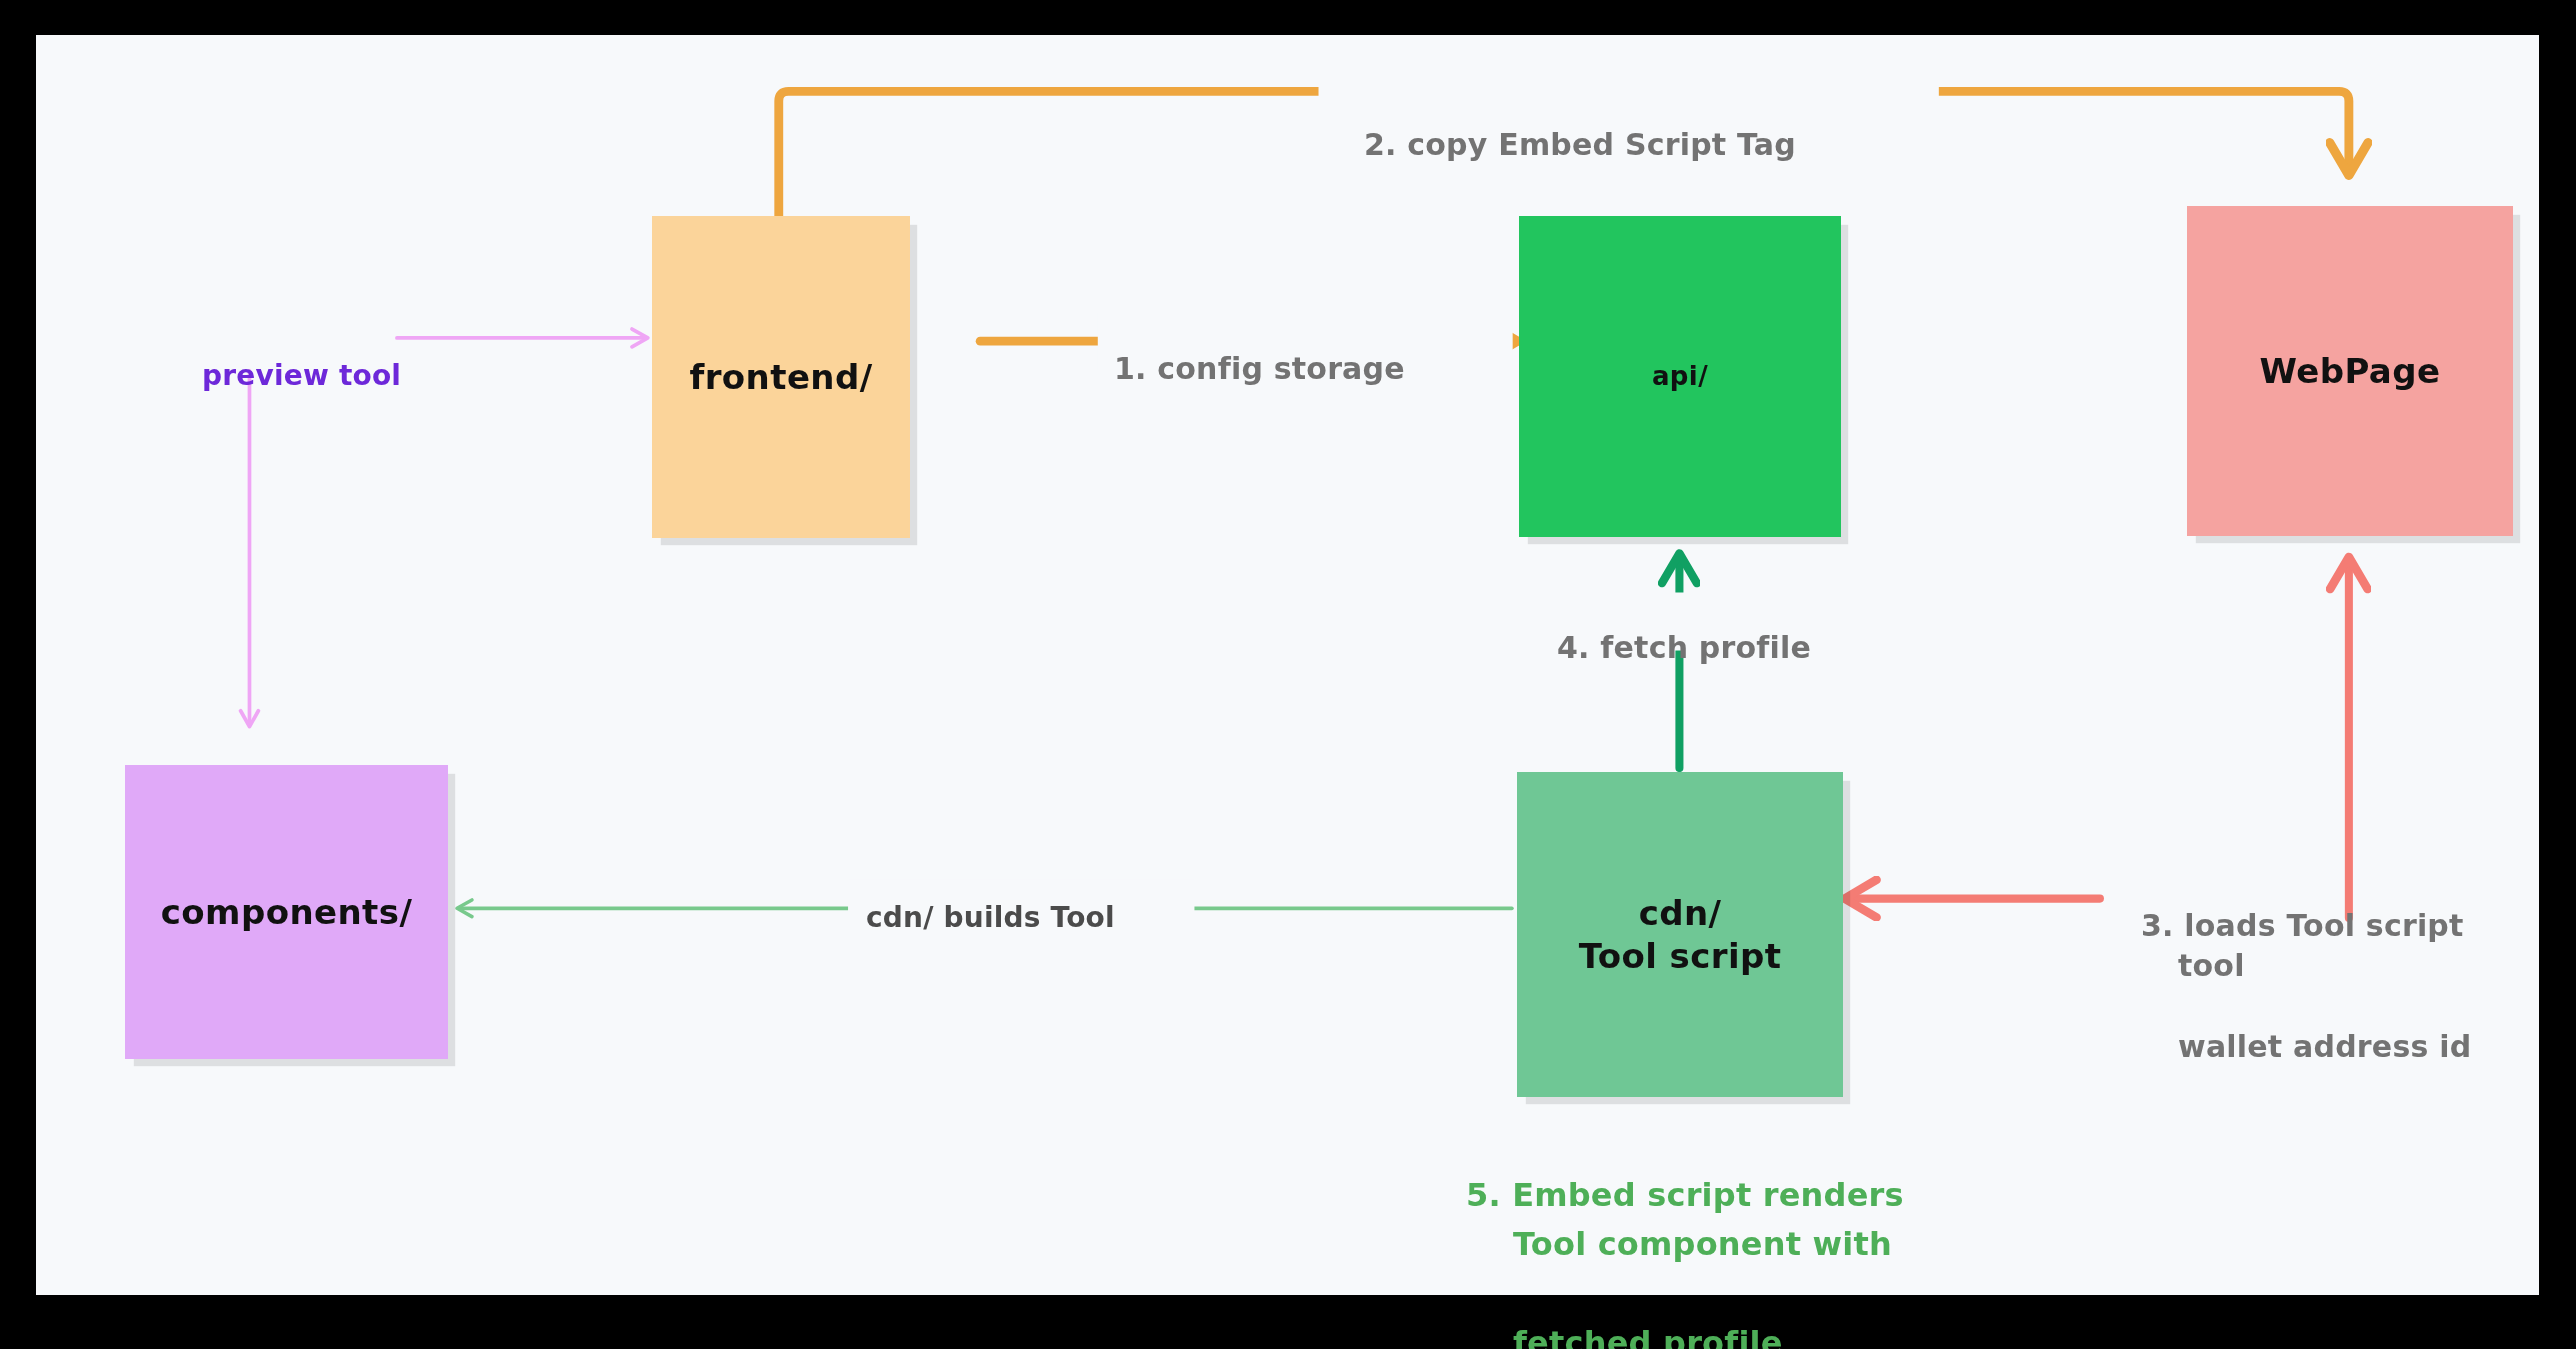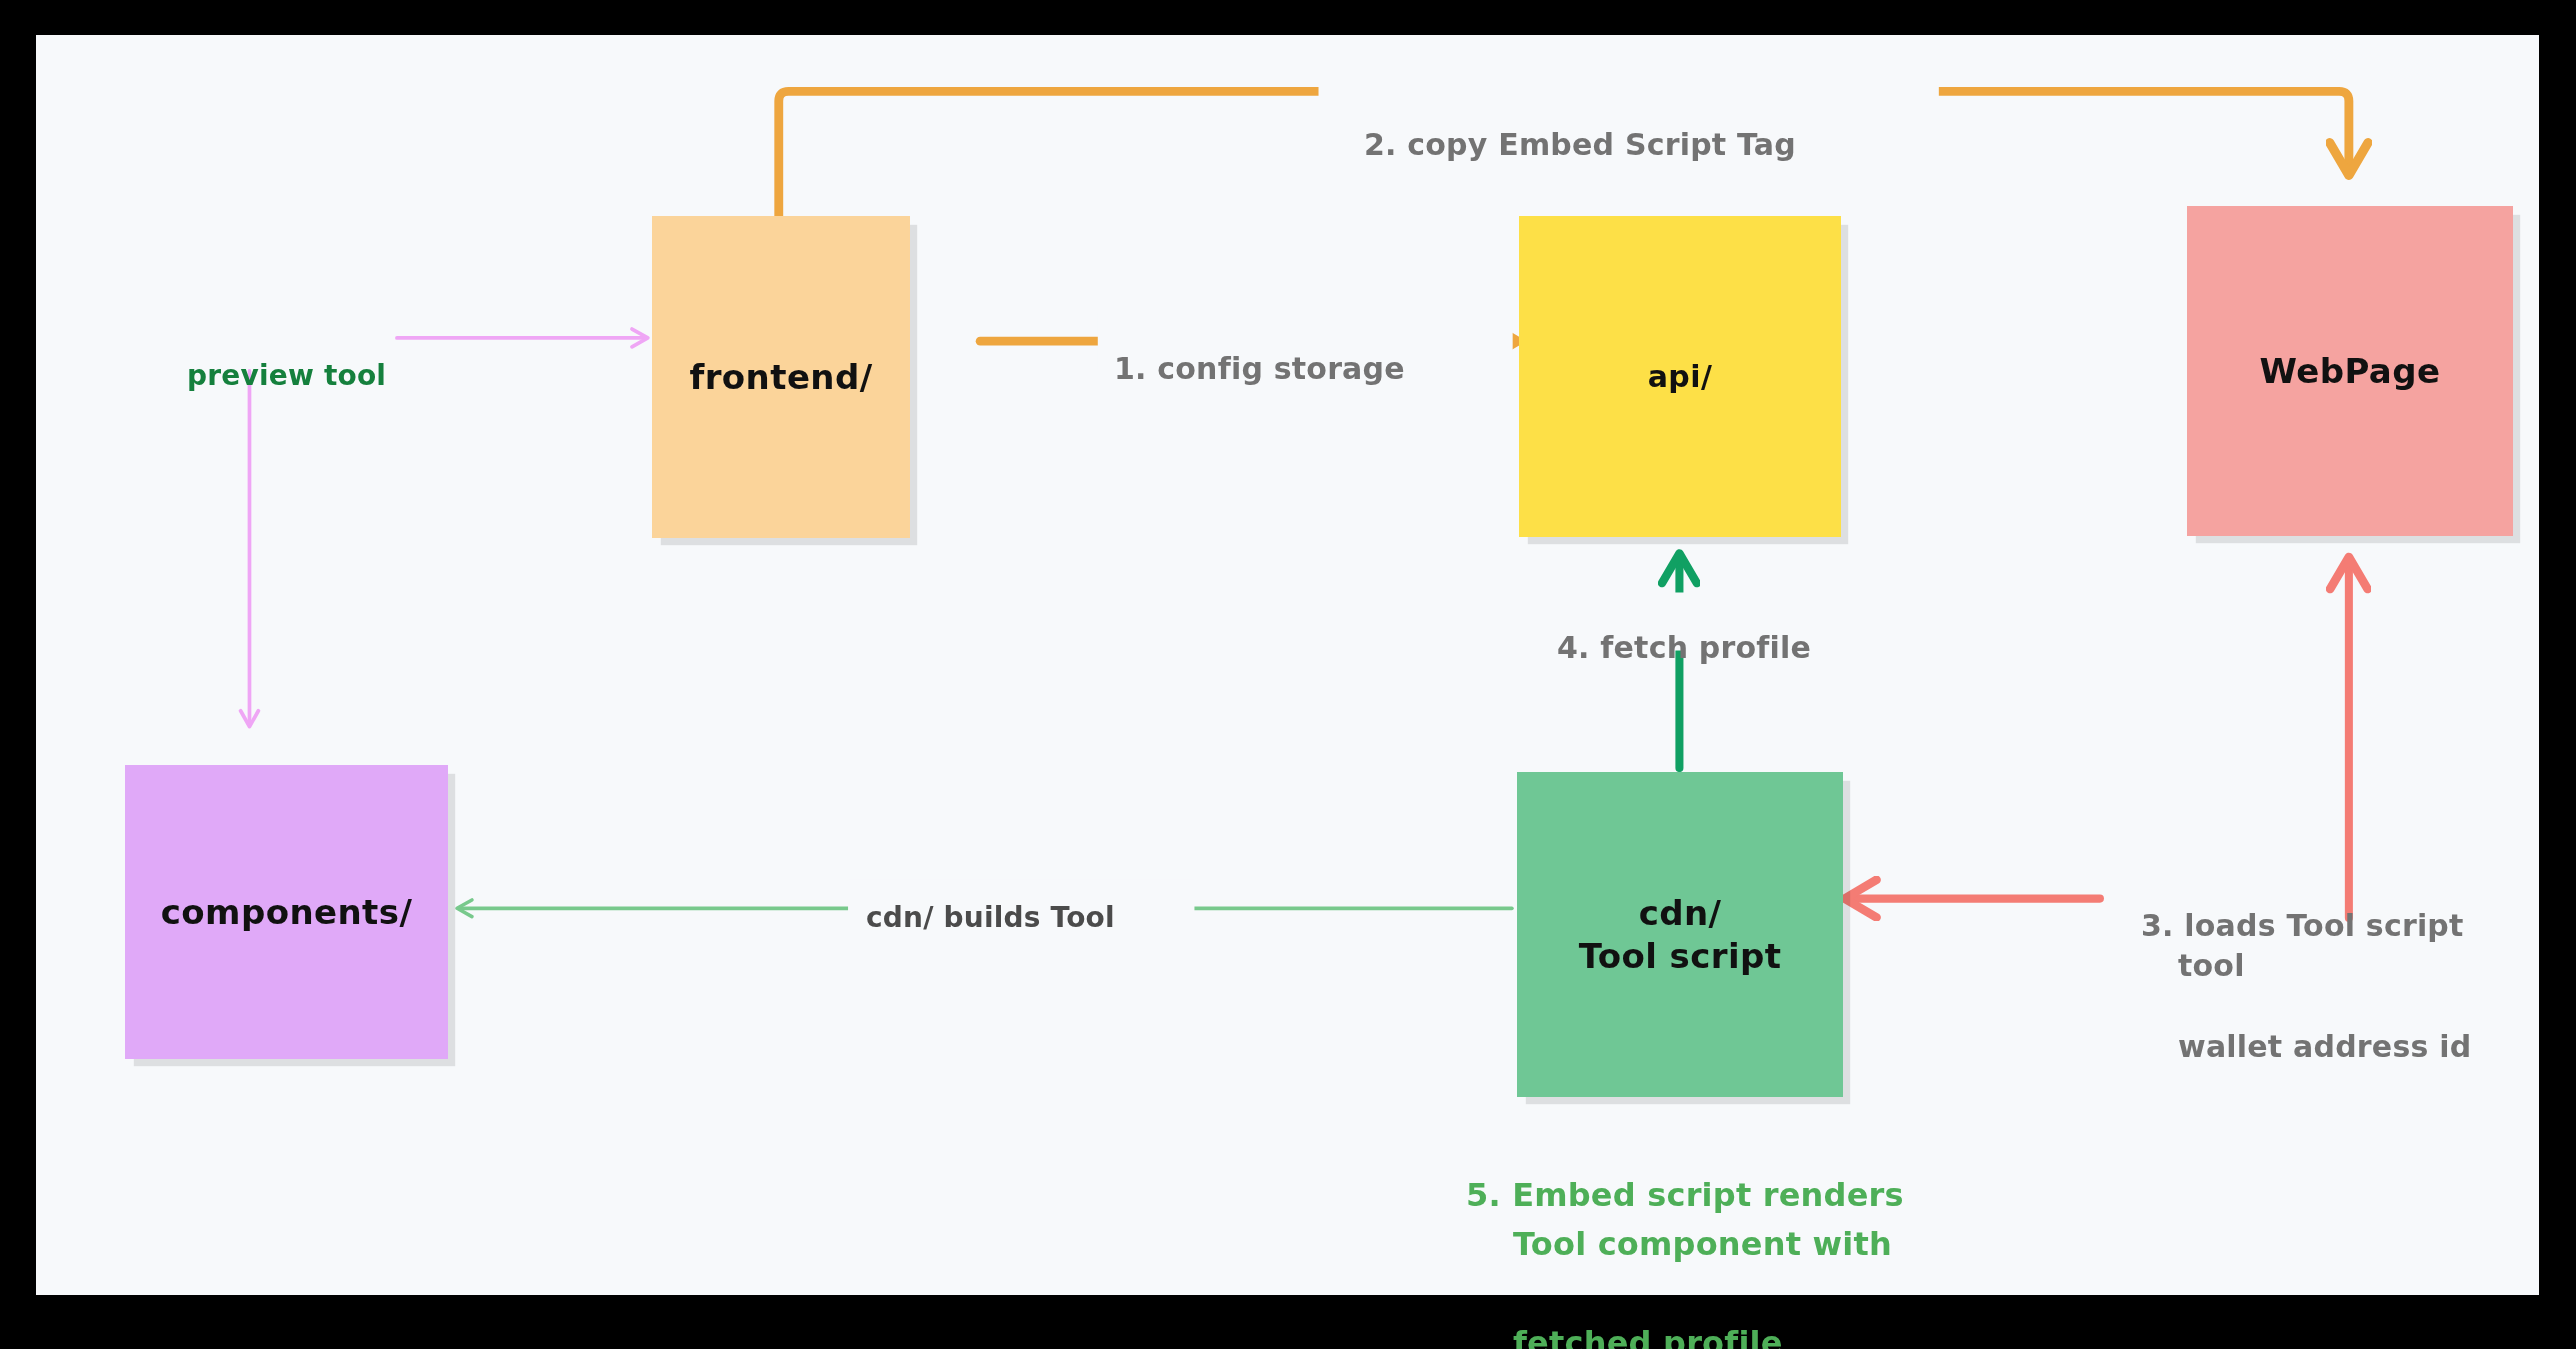--- a/index.html
+++ b/index.html
@@ -41,22 +41,22 @@
   }
   .node .label { white-space: pre-line; }
 
   #node-frontend {
     left: 616px;  top: 181px;  width: 258px;  height: 322px;
     background: #FBD49A;
     font-size: 34px;
   }
   #node-api {
     left: 1483px; top: 181px;  width: 322px;  height: 321px;
-    background: #fde047;
-    font-size: 30px;
+    background: #22c55e;
+    font-size: 26px;
   }
   #node-webpage {
     left: 2151px; top: 171px;  width: 326px;  height: 330px;
     background: #F5A3A0;
     font-size: 34px;
   }
   #node-components {
     left: 89px;  top: 730px;  width: 323px;  height: 294px;
     background: #E0A9F8;
     font-size: 34px;
@@ -72,21 +72,21 @@
     position: absolute;
     color: #737373;
     font-weight: 700;
     font-size: 30px;
     line-height: 1.34;
     white-space: pre-line;
     z-index: 6;
     letter-spacing: 0.2px;
   }
   .edge-label.muted { color: #4B4B4B; font-weight: 700; }
-  .edge-label.thin  { color: #15803d; font-weight: 600; }
+  .edge-label.thin  { color: #6d28d9; font-weight: 600; margin-left: 15px; }
 
   #label-copy-embed   { left: 1328px; top: 90px;  }
   #label-config       { left: 1078px; top: 314px;  }
   #label-preview      { left: 151px;  top: 322px;  font-size: 28px; }
   #label-fetch        { left: 1521px; top: 593px;  }
   #label-cdn-builds   { left: 830px; top: 864px; font-size: 28px; }
   #label-loads        { left: 2105px; top: 831px; }
   #label-loads .hang  { display: block; padding-left: 37px; }
 
   #caption-embed {

